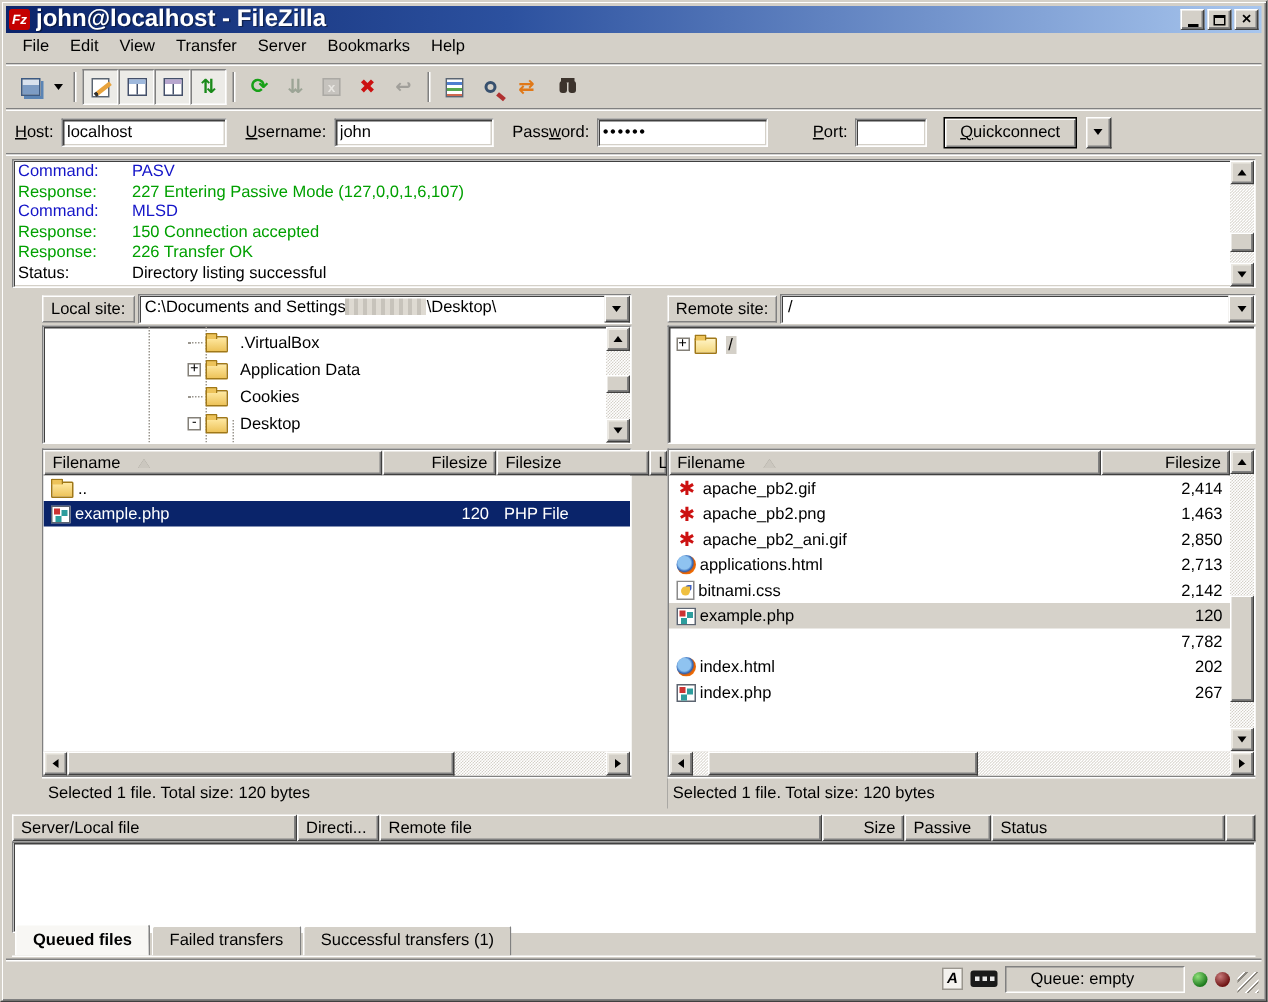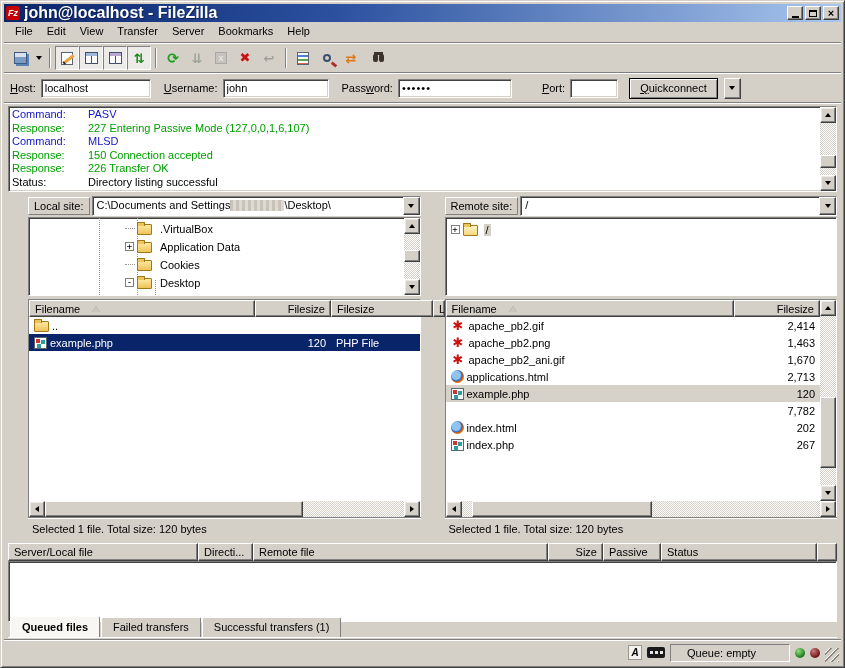--- a/index.html
+++ b/index.html
@@ -468,28 +468,35 @@
                     <span class="fi fi-image"></span>
                     <span>apache_pb2.png</span>
                   </div>
                   <div class="cell rc1 right">1,463</div>
                 </div>
                 <div class="lv-row">
                   <div class="cell rc0">
                     <span class="fi fi-image"></span>
                     <span>apache_pb2_ani.gif</span>
                   </div>
-                  <div class="cell rc1 right">1,670</div>
+                  <div class="cell rc1 right">2,850</div>
                 </div>
                 <div class="lv-row">
                   <div class="cell rc0">
                     <span class="fi fi-html"></span>
                     <span>applications.html</span>
                   </div>
                   <div class="cell rc1 right">2,713</div>
+                </div>
+                <div class="lv-row">
+                  <div class="cell rc0">
+                    <span class="fi fi-css"></span>
+                    <span>bitnami.css</span>
+                  </div>
+                  <div class="cell rc1 right">2,142</div>
                 </div>
                 <div class="lv-row sel-inactive">
                   <div class="cell rc0">
                     <span class="fi fi-php"></span>
                     <span>example.php</span>
                   </div>
                   <div class="cell rc1 right">120</div>
                 </div>
                 <div class="lv-row">
                   <div class="cell rc1 right">7,782</div>

